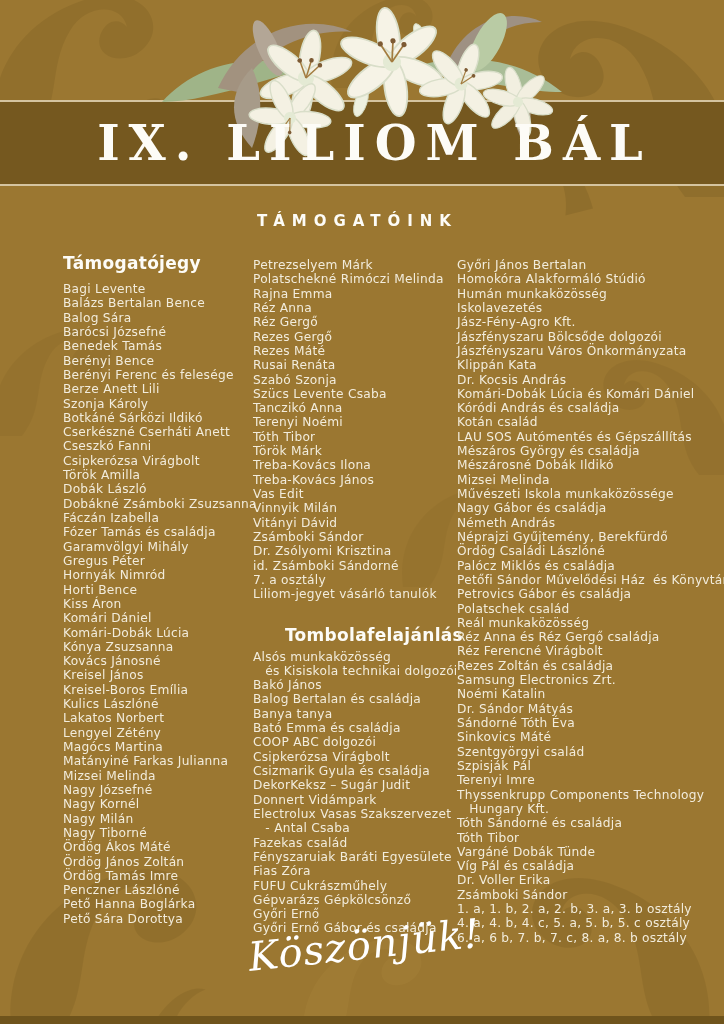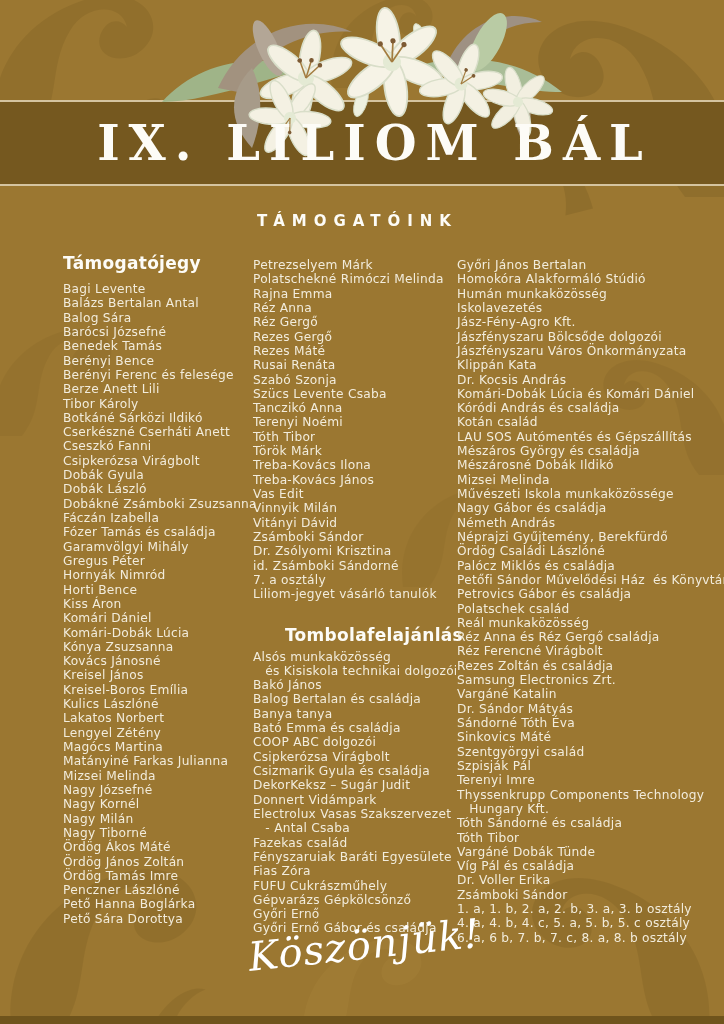--- a/index.html
+++ b/index.html
@@ -226,33 +226,33 @@
     </g>
   </svg>
 
   <div class="title">IX. LILIOM BÁL</div>
   <div class="subtitle">TÁMOGATÓINK</div>
 
   <div class="col col1">
     <div class="col-heading">Támogatójegy</div>
     <div>
         <div class="name-line">Bagi Levente</div>
-        <div class="name-line">Balázs Bertalan Antal</div>
+        <div class="name-line">Balázs Bertalan Bence</div>
         <div class="name-line">Balog Sára</div>
         <div class="name-line">Barócsi Józsefné</div>
         <div class="name-line">Benedek Tamás</div>
         <div class="name-line">Berényi Bence</div>
         <div class="name-line">Berényi Ferenc és felesége</div>
         <div class="name-line">Berze Anett Lili</div>
-        <div class="name-line">Tibor Károly</div>
+        <div class="name-line">Szonja Károly</div>
         <div class="name-line">Botkáné Sárközi Ildikó</div>
         <div class="name-line">Cserkészné Cserháti Anett</div>
         <div class="name-line">Cseszkó Fanni</div>
         <div class="name-line">Csipkerózsa Virágbolt</div>
-        <div class="name-line">Dobák Gyula</div>
+        <div class="name-line">Török Amilla</div>
         <div class="name-line">Dobák László</div>
         <div class="name-line">Dobákné Zsámboki Zsuzsanna</div>
         <div class="name-line">Fáczán Izabella</div>
         <div class="name-line">Fózer Tamás és családja</div>
         <div class="name-line">Garamvölgyi Mihály</div>
         <div class="name-line">Gregus Péter</div>
         <div class="name-line">Hornyák Nimród</div>
         <div class="name-line">Horti Bence</div>
         <div class="name-line">Kiss Áron</div>
         <div class="name-line">Komári Dániel</div>
@@ -357,21 +357,21 @@
         <div class="name-line">Ördög Családi Lászlóné</div>
         <div class="name-line">Palócz Miklós és családja</div>
         <div class="name-line">Petőfi Sándor Művelődési Ház  és Könyvtár</div>
         <div class="name-line">Petrovics Gábor és családja</div>
         <div class="name-line">Polatschek család</div>
         <div class="name-line">Reál munkaközösség</div>
         <div class="name-line">Réz Anna és Réz Gergő családja</div>
         <div class="name-line">Réz Ferencné Virágbolt</div>
         <div class="name-line">Rezes Zoltán és családja</div>
         <div class="name-line">Samsung Electronics Zrt.</div>
-        <div class="name-line">Vargáné Katalin</div>
+        <div class="name-line">Noémi Katalin</div>
         <div class="name-line">Dr. Sándor Mátyás</div>
         <div class="name-line">Sándorné Tóth Éva</div>
         <div class="name-line">Sinkovics Máté</div>
         <div class="name-line">Szentgyörgyi család</div>
         <div class="name-line">Szpisják Pál</div>
         <div class="name-line">Terenyi Imre</div>
         <div class="name-line">Thyssenkrupp Components Technology</div>
         <div class="name-line">   Hungary Kft.</div>
         <div class="name-line">Tóth Sándorné és családja</div>
         <div class="name-line">Tóth Tibor</div>

